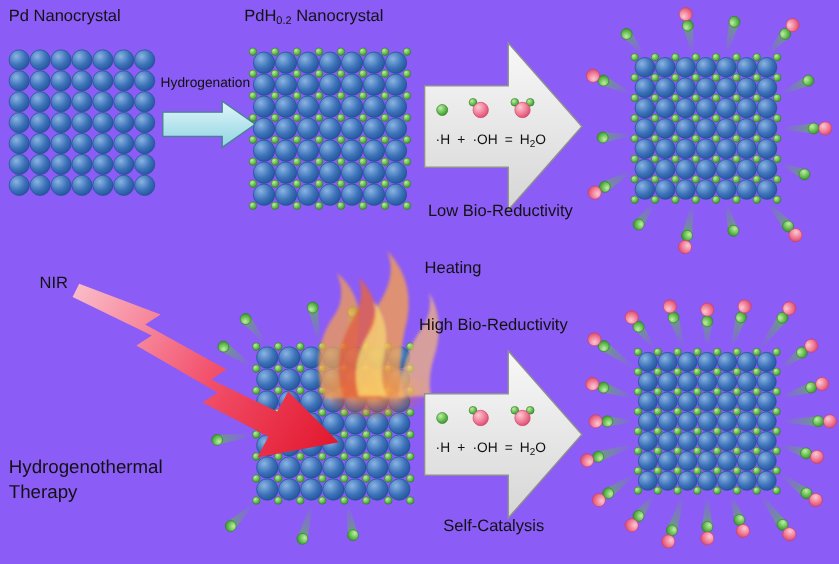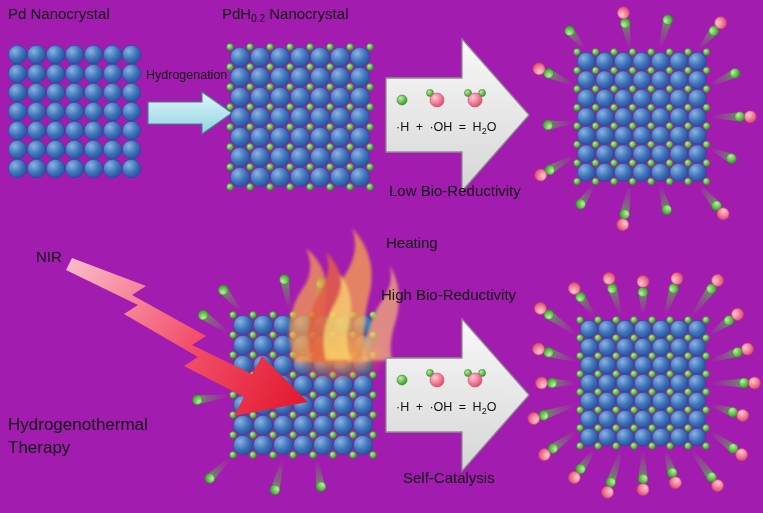--- a/index.html
+++ b/index.html
@@ -1,16 +1,16 @@
 <!DOCTYPE html>
 <html><head>
 <meta charset="utf-8">
 <style>
   html,body{margin:0;padding:0;background:#ffffff;}
-  .figure{width:763px;height:513px;position:relative;background:#a21caf;overflow:hidden;}
+  .figure{width:763px;height:513px;position:relative;background:#8b5cf6;overflow:hidden;}
   svg{display:block;}
   svg text{font-family:"Liberation Sans","DejaVu Sans",sans-serif;fill:#111111;}
 </style>
 </head>
 <body>
 
 <div class="figure">
   <svg id="scene" width="763" height="513" viewBox="0 0 763 513">
     <defs id="defs">
         <radialGradient id="gBlue" cx="35%" cy="32%" r="80%">

